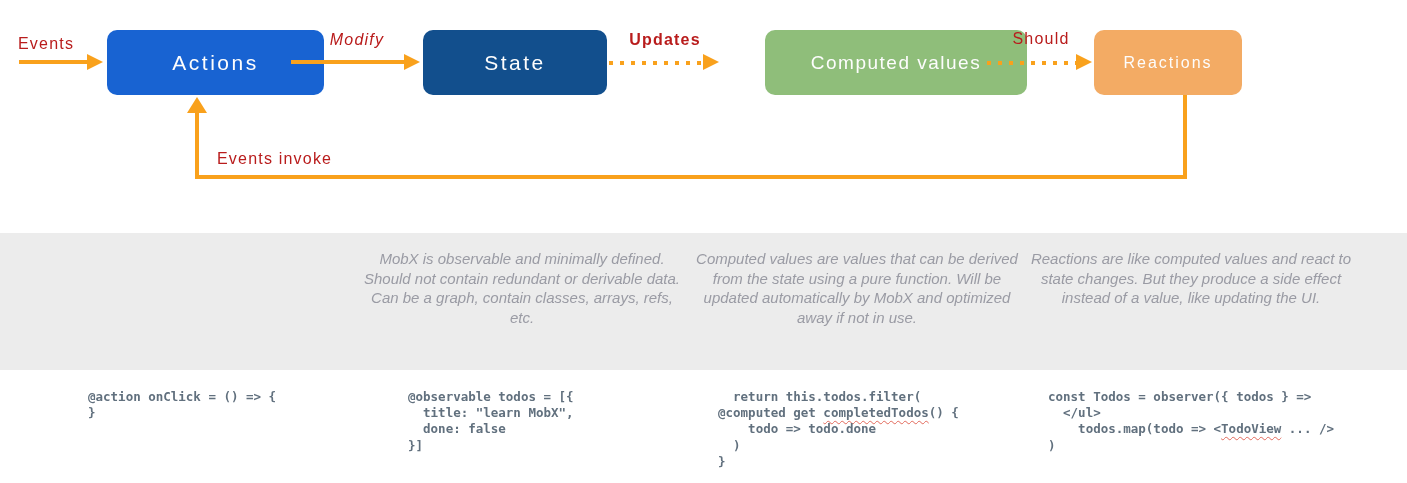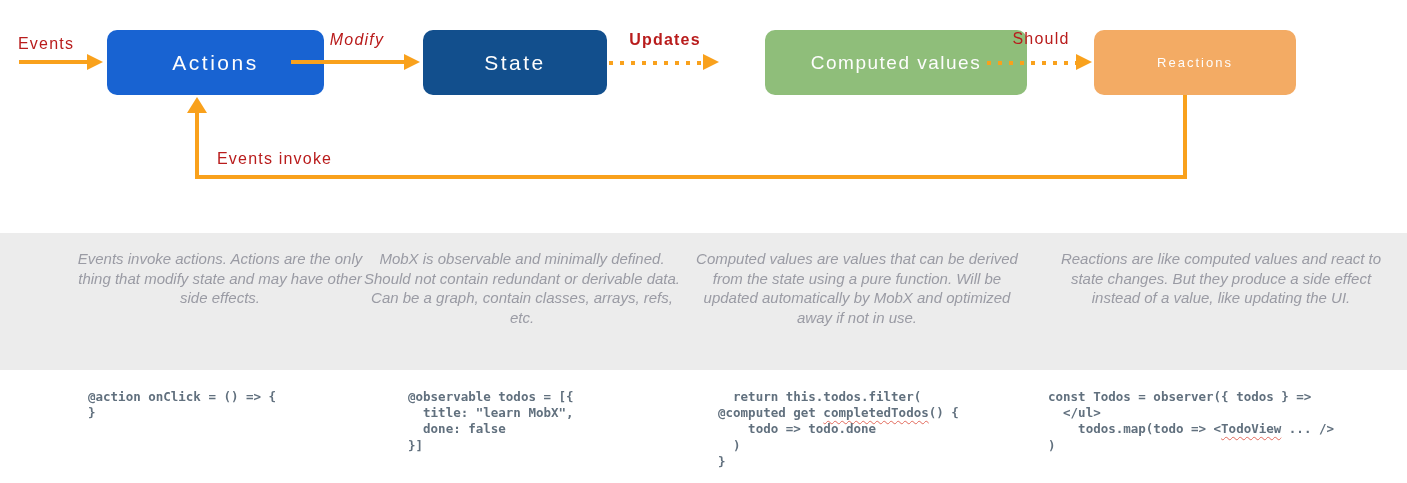--- a/index.html
+++ b/index.html
@@ -19,21 +19,21 @@
   .node {
     position: absolute; top: 30px; height: 65px;
     border-radius: 10px;
     color: #fdfdfd;
     display: flex; align-items: center; justify-content: center;
     font-size: 21px; font-weight: 300; letter-spacing: 2.5px;
   }
   .node-actions   { left: 107px;  width: 217px; }
   .node-state     { left: 423px;  width: 184px; justify-content: center; }
   .node-computed  { left: 721px;  width: 262px; font-size: 19px; letter-spacing: 1.5px; margin-left: 44px; }
-  .node-reactions { left: 1094px; width: 202px; font-size: 13px; letter-spacing: 2px; }
+  .node-reactions { left: 1094px; width: 148px; font-size: 16px; letter-spacing: 2px; }
 
   .edge-label {
     position: absolute;
     color: #b91c1c; font-size: 16px; letter-spacing: 1.2px;
     white-space: nowrap;
   }
   .lbl-events  { left: 18px;  top: 35px; }
   .lbl-modify  { left: 293px; top: 31px; width: 128px; text-align: center; font-style: italic; }
   .lbl-updates { left: 606px; top: 31px; width: 118px; text-align: center; font-weight: bold; }
   .lbl-trigger { left: 985px; top: 30px; width: 112px; text-align: center; }
@@ -79,21 +79,21 @@
   .desc {
     position: absolute; top: 16px;
     font-style: italic;
     font-size: 15px; line-height: 19.6px;
     color: #9a9ba4;
     text-align: center;
   }
   .desc-0 { left: 72px;   width: 296px; }
   .desc-1 { left: 357px;  width: 330px; }
   .desc-2 { left: 694px;  width: 326px; }
-  .desc-3 { left: 1056px; width: 330px; }
+  .desc-3 { left: 1026px; width: 330px; }
 
   
   .code-row { position: absolute; left: 0; top: 370px; width: 1407px; height: 113px; background: #ffffff; padding-left: 48px; }
   .code {
     position: absolute; top: 19px;
     font-family: "DejaVu Sans Mono", "Liberation Mono", monospace;
     font-size: 12.5px; line-height: 16.2px;
     font-weight: bold;
     color: #61707e;
   }
@@ -149,21 +149,20 @@
 
   <div class="vline fb-v-right"></div>
   <div class="hline fb-h"></div>
   <div class="vline fb-v-left"></div>
   <div class="head-up fb-head"></div>
   <span class="edge-label lbl-invoke">Events invoke</span>
 
 </div>
 
 <div class="band">
-  <div class="desc desc-0">Events invoke actions. Actions are the only thing that modify state and may have other side effects.</div>
   <div class="desc desc-1">MobX is observable and minimally defined. Should not contain redundant or derivable data. Can be a graph, contain classes, arrays, refs, etc.</div>
   <div class="desc desc-2">Computed values are values that can be derived from the state using a pure function. Will be updated automatically by MobX and optimized away if not in use.</div>
   <div class="desc desc-3">Reactions are like computed values and react to state changes. But they produce a side effect instead of a value, like updating the UI.</div>
 </div>
 
 <div class="code-row">
   <div class="code code-0">
       <div>@action onClick = () =&gt; {</div>
       <div>}</div>
     </div>

